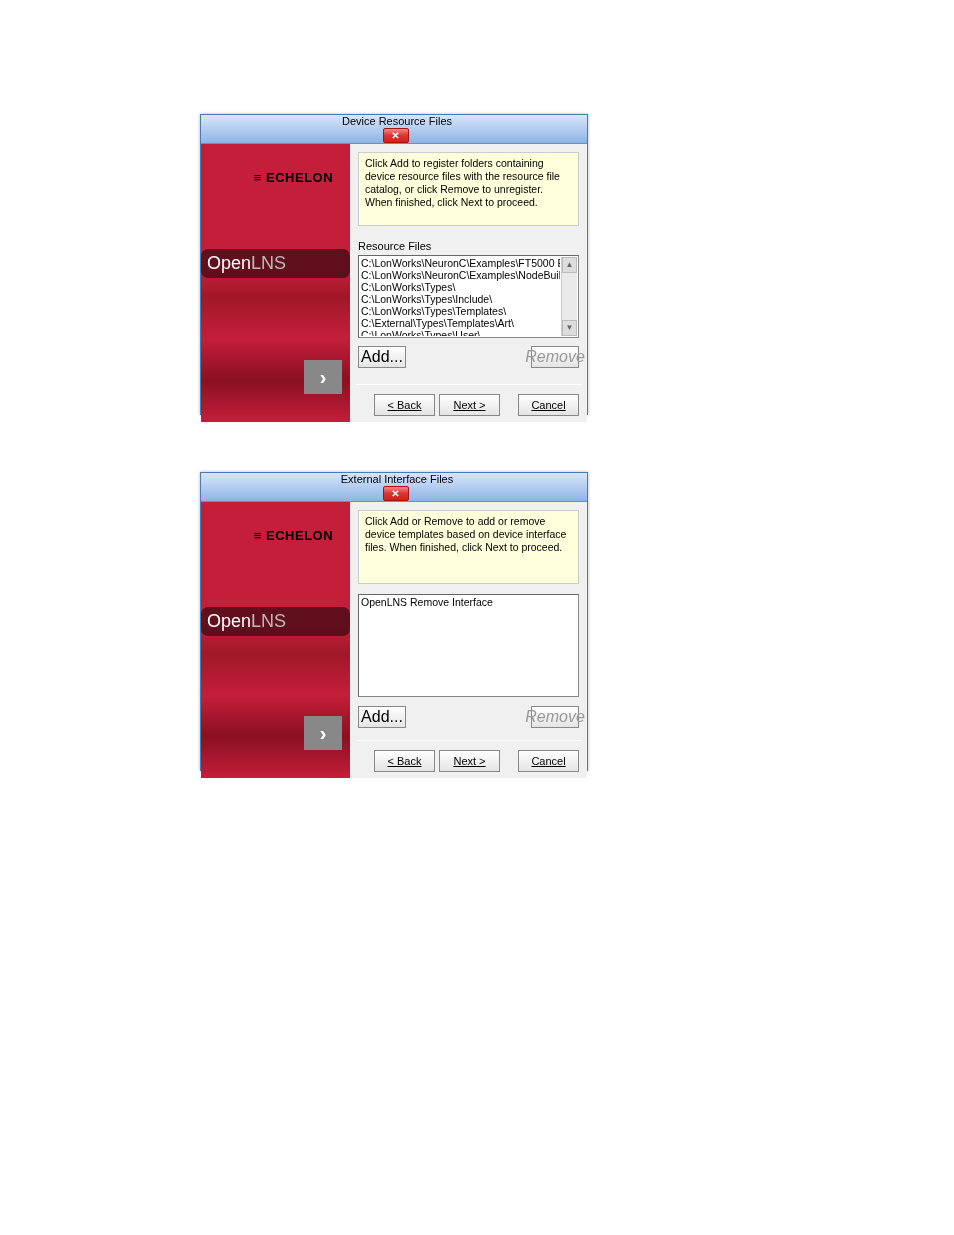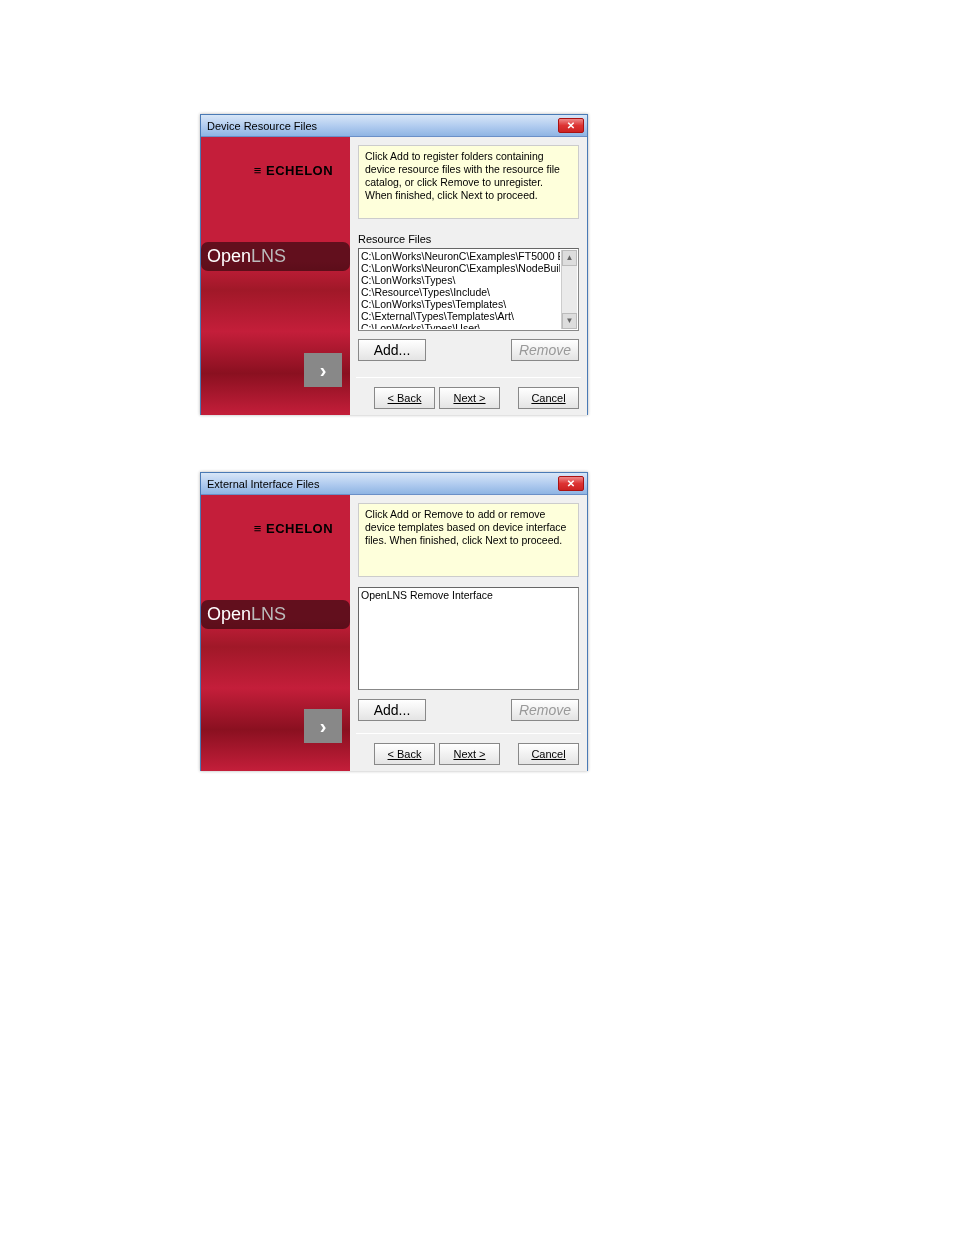--- a/index.html
+++ b/index.html
@@ -16,27 +16,28 @@
     .dialog {
       position: absolute;
       width: 388px;
       border: 1px solid #4a7ab5;
       background: #f0f0f0;
       box-shadow: 0 0 3px rgba(0,0,0,0.3);
     }
     .dialog1 { left: 200px; top: 114px; height: 301px; }
     .dialog2 { left: 200px; top: 472px; height: 299px; }
     .titlebar {
-      height: 22px;
+      height: 29px;
       background: linear-gradient(to bottom, #d8e6f7 0%, #b3cdf0 50%, #8eb4e3 100%);
       border-bottom: 1px solid #6a8fc7;
       display: flex;
       align-items: center;
       justify-content: space-between;
       padding: 0 0 0 6px;
+      flex-direction: column;
     }
     .titlebar-text {
       color: #000;
       font-size: 11px;
       font-weight: normal;
     }
     .close-btn {
       width: 26px;
       height: 15px;
       background: linear-gradient(to bottom, #e88 0%, #d33 50%, #c22 100%);
@@ -190,25 +191,25 @@
     }
     .btn-row1 {
       position: absolute;
       left: 8px;
       right: 8px;
       display: flex;
       justify-content: space-between;
     }
     .btn-row1a { top: 202px; }
     .btn {
-      width: 68px;
+      width: 48px;
       height: 22px;
       background: linear-gradient(to bottom, #fff, #e4e4e4);
       border: 1px solid #888;
-      font-size: 14px;
+      font-size: 16px;
       color: #000;
       cursor: pointer;
       display: flex;
       align-items: center;
       justify-content: center;
     }
     .btn.disabled {
       color: #999;
       cursor: default;
       font-style: italic;
@@ -265,21 +266,21 @@
       </div>
     </div>
     <div class="right-panel">
       <div class="hint-box">Click Add to register folders containing device resource files with the resource file catalog, or click Remove to unregister. When finished, click Next to proceed.</div>
       <div class="section-label">Resource Files</div>
       <div class="listbox listbox1">
         <div class="listbox-content">
           <div class="list-item">C:\LonWorks\NeuronC\Examples\FT5000 EVE</div>
           <div class="list-item">C:\LonWorks\NeuronC\Examples\NodeBuilder</div>
           <div class="list-item">C:\LonWorks\Types\</div>
-          <div class="list-item">C:\Resource\Types\Include\</div>
+          <div class="list-item">C:\LonWorks\Types\Include\</div>
           <div class="list-item">C:\LonWorks\Types\Templates\</div>
           <div class="list-item">C:\External\Types\Templates\Art\</div>
           <div class="list-item">C:\LonWorks\Types\User\</div>
         </div>
         <div class="scrollbar">
           <div class="scroll-arrow">▲</div>
           <div class="scroll-arrow">▼</div>
         </div>
       </div>
       <div class="btn-row1 btn-row1a">

